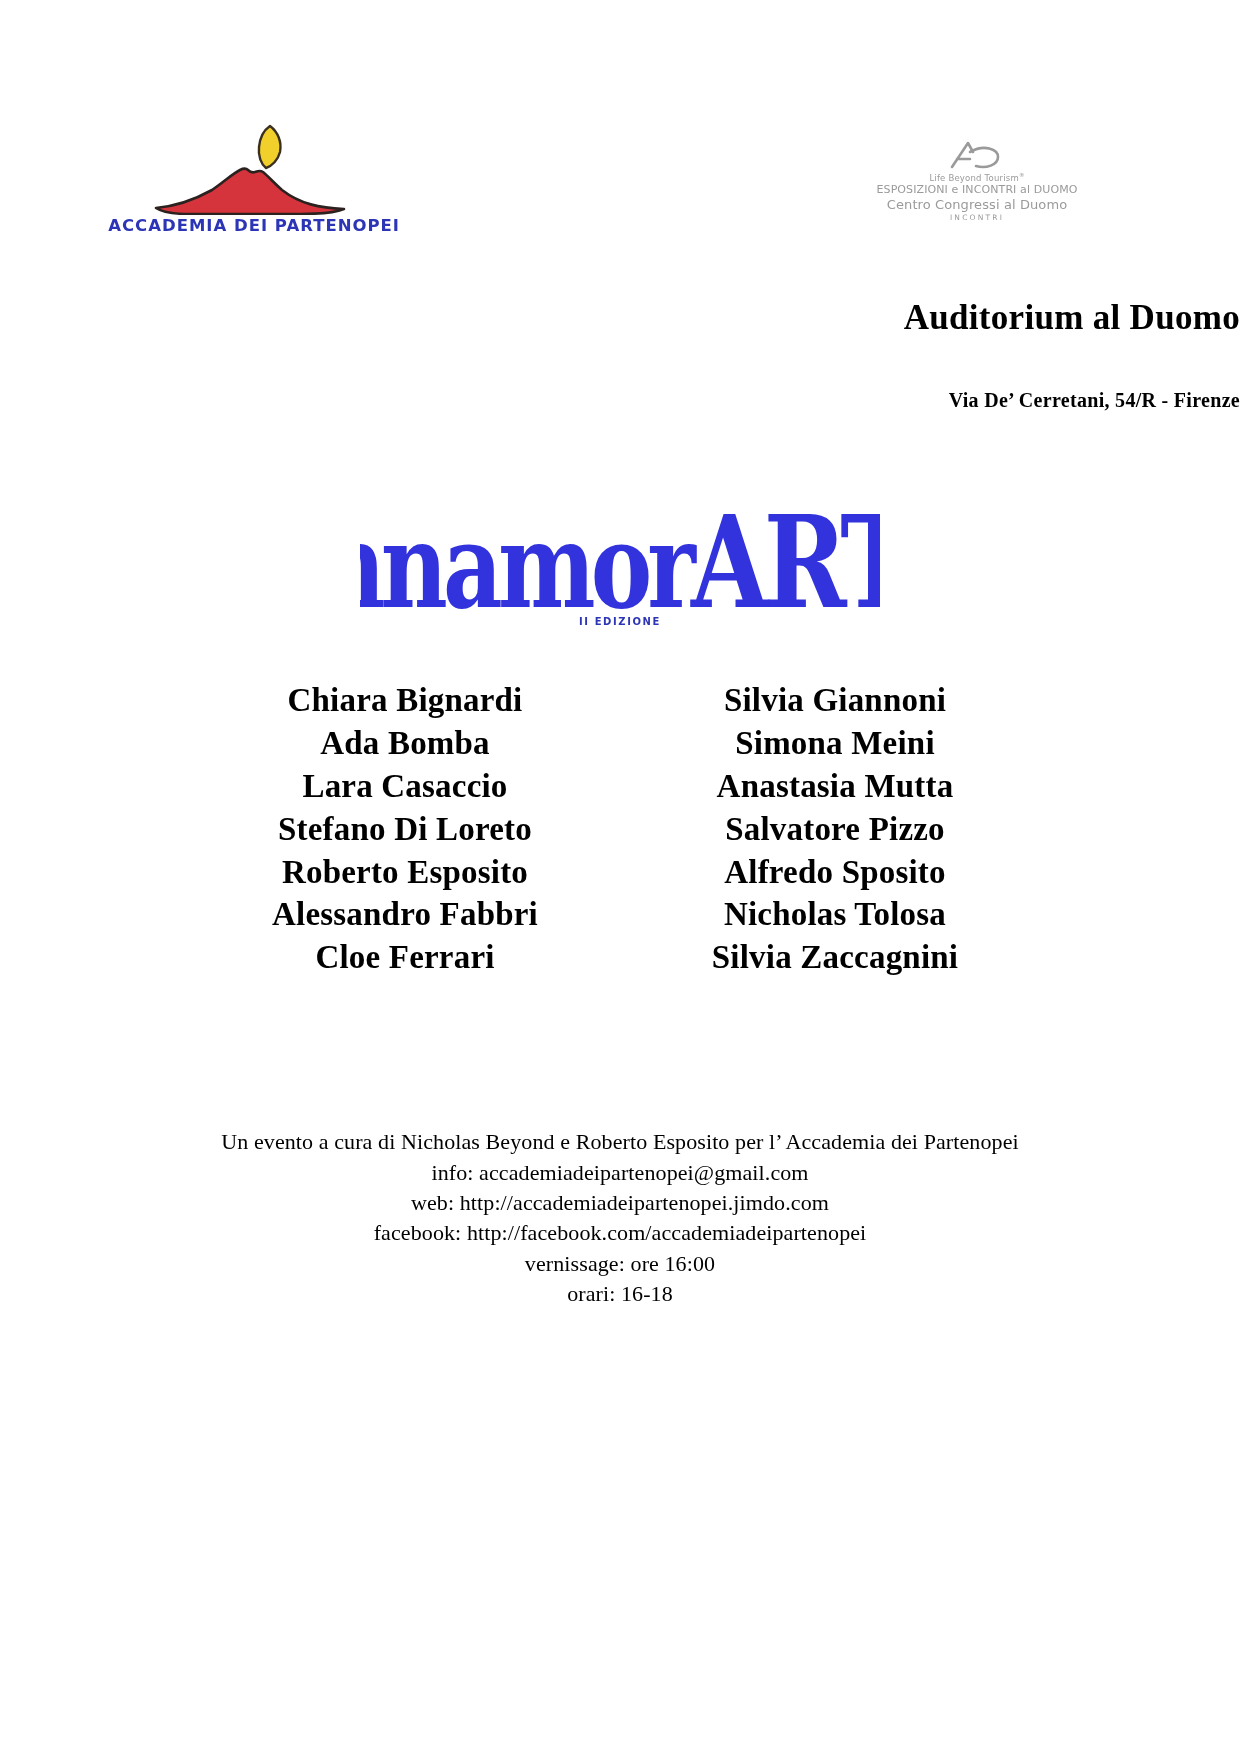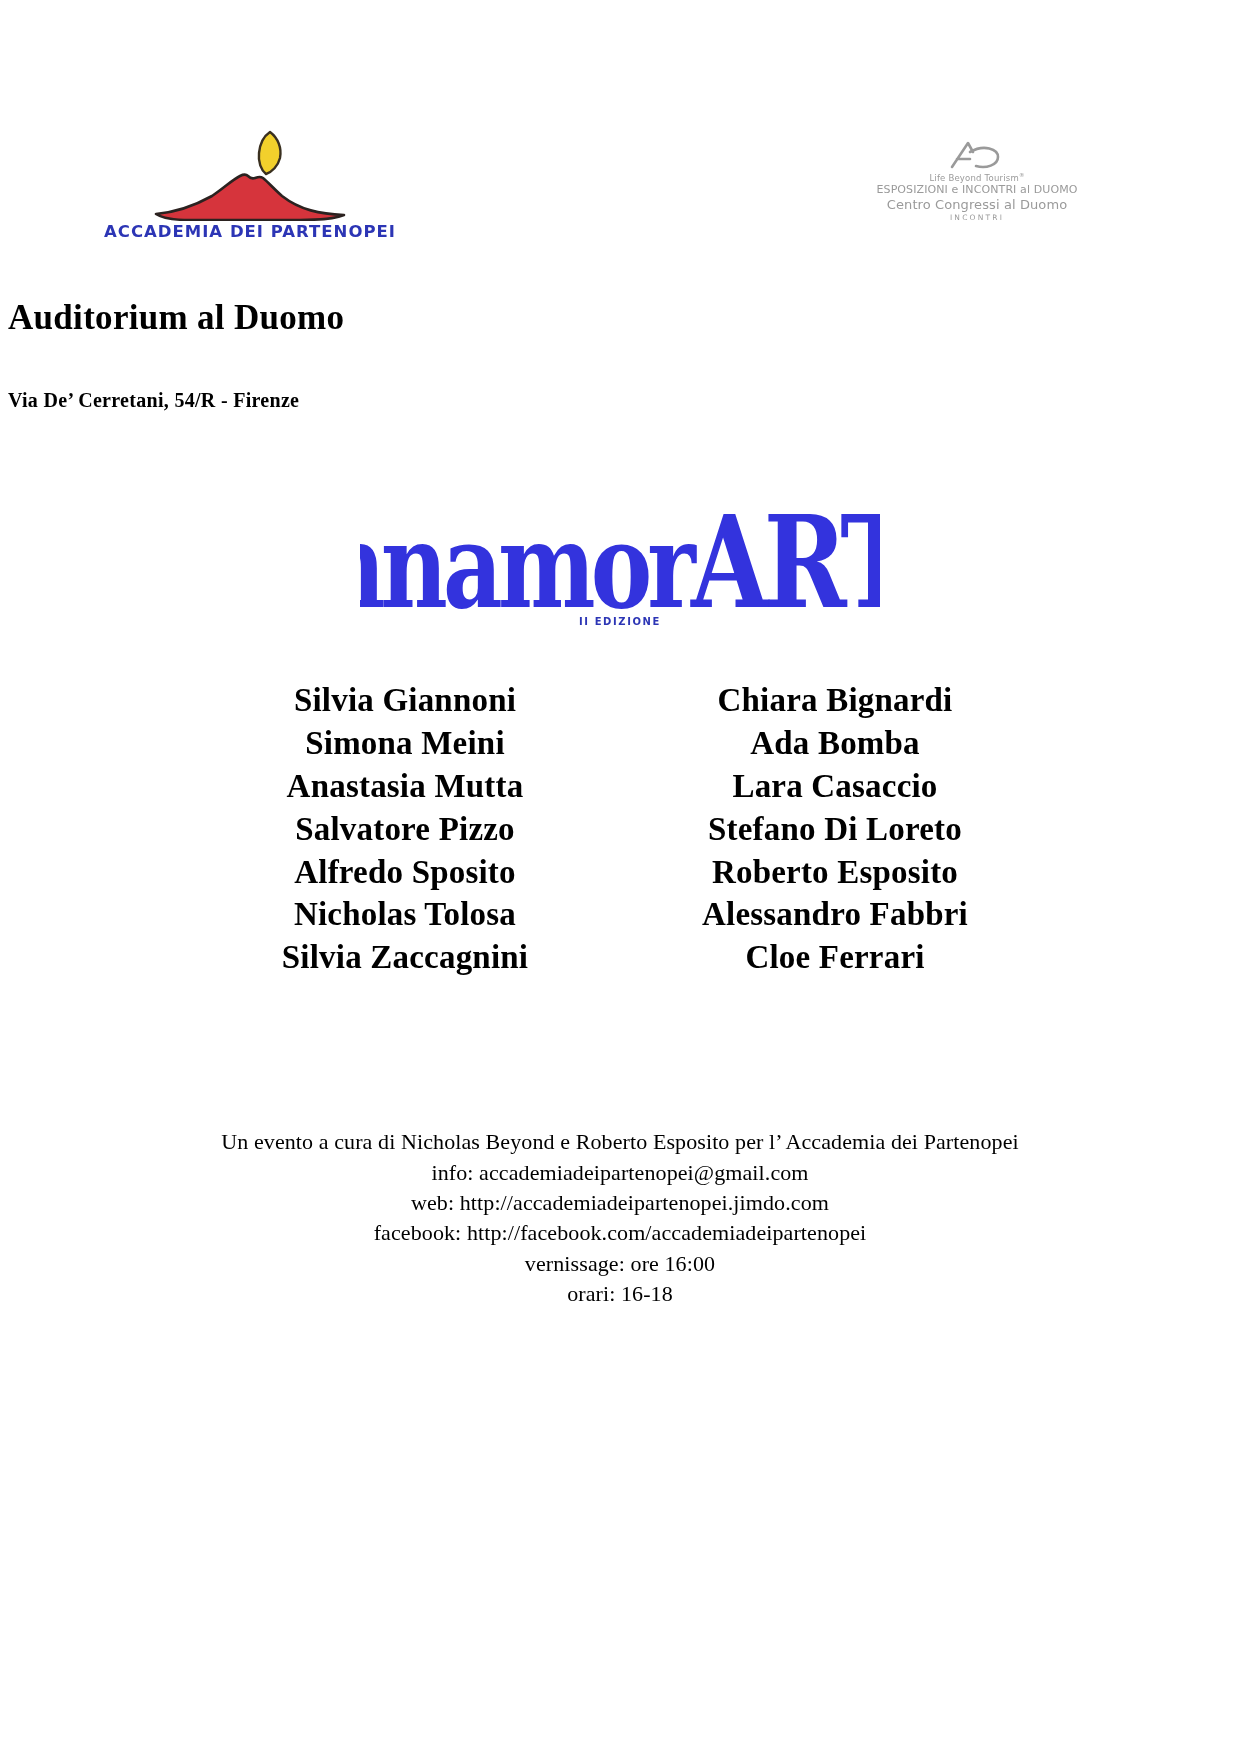--- a/index.html
+++ b/index.html
@@ -18,23 +18,23 @@
 
   
   .header {
     position: relative;
     height: 260px;
   }
 
   .logo-left {
     position: absolute;
     left: 100px;
-    top: 126px;
+    top: 120px;
     width: 300px;
-    text-align: center;
+    text-align: right;
   }
   .volcano-wrap {
     width: 260px;
     height: 95px;
     margin: 0 auto;
     position: relative;
   }
   .logo-left-label {
     font-family: "DejaVu Sans", sans-serif;
     font-size: 16.5px;
@@ -56,21 +56,21 @@
     line-height: 1.25;
   }
   .ad-mark { height: 30px; margin-bottom: 2px; }
   .lbt { font-size: 8.5px; letter-spacing: .2px; }
   .lbt sup { font-size: 5.5px; }
   .esp { font-size: 11px; letter-spacing: .1px; white-space: nowrap; }
   .ccd { font-size: 13px; letter-spacing: .1px; }
   .fir { font-size: 7.5px; letter-spacing: 2.2px; }
 
   
-  .headings { text-align: left; margin-left: 8px; }
+  .headings { text-align: right; }
   .h-venue {
     font-size: 35px;
     font-weight: 700;
     letter-spacing: .3px;
     margin-top: 38px;
   }
   .h-address {
     font-size: 20px;
     font-weight: 700;
     letter-spacing: .3px;
@@ -168,37 +168,37 @@
 
 <div class="event-logo-block">
   <svg class="event-logo" width="520" height="120" viewBox="0 0 520 120" xmlns="http://www.w3.org/2000/svg">
     <text x="260" y="96" text-anchor="middle" font-family="'DejaVu Serif', serif" font-size="96" font-weight="700" fill="#3333dd" transform="translate(260,0) scale(0.96,1.22) translate(-260,0)" style="letter-spacing:-5px;">innamor<tspan font-size="104">ARTI</tspan></text>
   </svg>
   <div class="edition">II EDIZIONE</div>
 </div>
 
 <div class="artists">
   <div class="artist-col">
+    <div class="artist-name">Chiara Bignardi</div>
+    <div class="artist-name">Ada Bomba</div>
+    <div class="artist-name">Lara Casaccio</div>
+    <div class="artist-name">Stefano Di Loreto</div>
+    <div class="artist-name">Roberto Esposito</div>
+    <div class="artist-name">Alessandro Fabbri</div>
+    <div class="artist-name">Cloe Ferrari</div>
+  </div>
+  <div class="artist-col">
     <div class="artist-name">Silvia Giannoni</div>
     <div class="artist-name">Simona Meini</div>
     <div class="artist-name">Anastasia Mutta</div>
     <div class="artist-name">Salvatore Pizzo</div>
     <div class="artist-name">Alfredo Sposito</div>
     <div class="artist-name">Nicholas Tolosa</div>
     <div class="artist-name">Silvia Zaccagnini</div>
   </div>
-  <div class="artist-col">
-    <div class="artist-name">Chiara Bignardi</div>
-    <div class="artist-name">Ada Bomba</div>
-    <div class="artist-name">Lara Casaccio</div>
-    <div class="artist-name">Stefano Di Loreto</div>
-    <div class="artist-name">Roberto Esposito</div>
-    <div class="artist-name">Alessandro Fabbri</div>
-    <div class="artist-name">Cloe Ferrari</div>
-  </div>
 </div>
 
 <div class="footer">
   <div>Un evento a cura di Nicholas Beyond e Roberto Esposito per l’ Accademia dei Partenopei</div>
   <div>info: accademiadeipartenopei@gmail.com</div>
   <div>web: http://accademiadeipartenopei.jimdo.com</div>
   <div>facebook: http://facebook.com/accademiadeipartenopei</div>
   <div>vernissage: ore 16:00</div>
   <div>orari: 16-18</div>
 </div>

